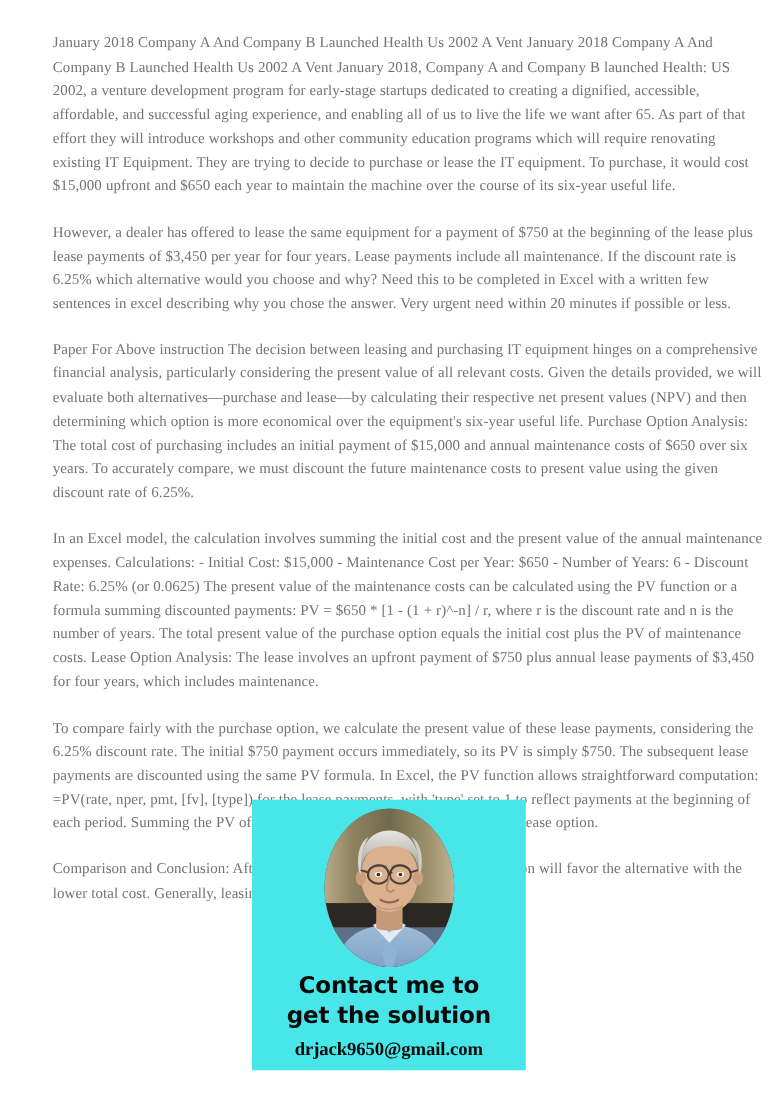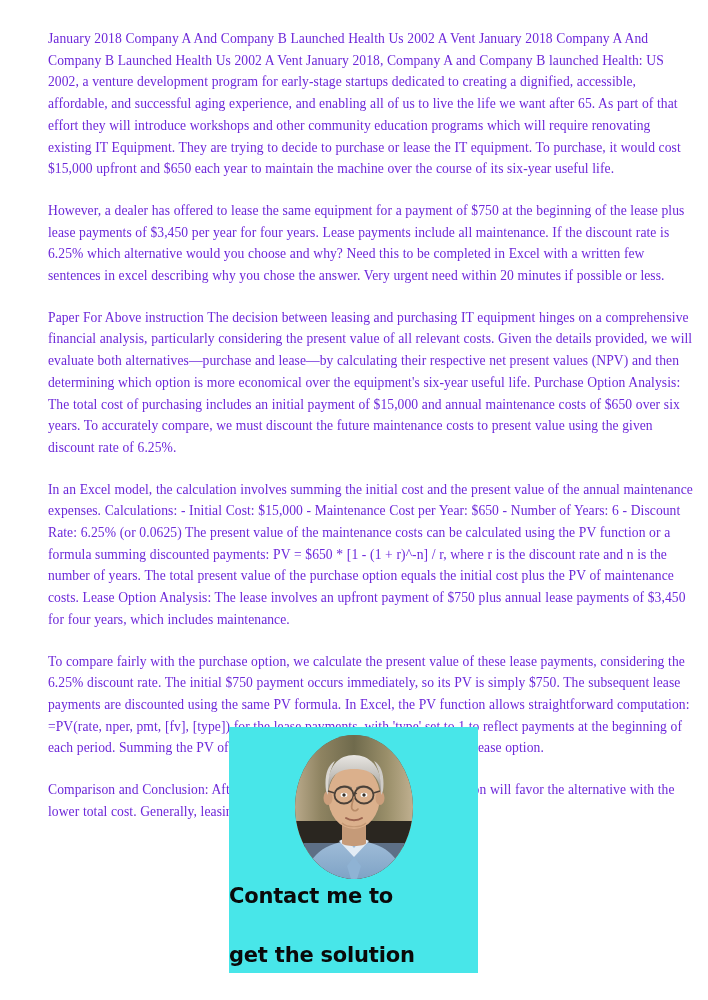--- a/index.html
+++ b/index.html
@@ -25,37 +25,38 @@
   }
 
   .doc-body {
     position: relative;
     width: 646px;
   }
 
   .para {
     font-size: 13.6px;
     line-height: 21.7px;
-    color: #6d28d9;
+    color: #737373;
     margin: 0 0 20px 0;
     text-align: left;
     letter-spacing: 0.005em;
     word-spacing: 0.01em;
   }
 
   
   #contact-overlay {
     position: absolute;
     left: 229px;
     top: 727px;
     width: 249px;
     height: 246px;
     background: #48E6E9;
     z-index: 20;
     overflow: hidden;
+    text-align: center;
   }
 
   .portrait-wrap {
     position: relative;
     width: 118px;
     height: 144px;
     margin: 8px auto 4px auto;
     border-radius: 50% / 50%;
     overflow: hidden;
     background: #6b6550;
@@ -66,21 +67,20 @@
     height: 144px;
   }
 
   .contact-line {
     font-family: "DejaVu Sans", "Liberation Sans", sans-serif;
     font-weight: bold;
     font-size: 21px;
     line-height: 27px;
     color: #0a0a0a;
     letter-spacing: -0.2px;
-    margin-top: 32px;
   }
   .contact-line.l1 { margin-top: 2px; }
 
   .contact-email {
     font-family: "Liberation Serif", "DejaVu Serif", serif;
     font-weight: bold;
     font-size: 17px;
     line-height: 26px;
     color: #0a0a0a;
     margin-top: 4px;

